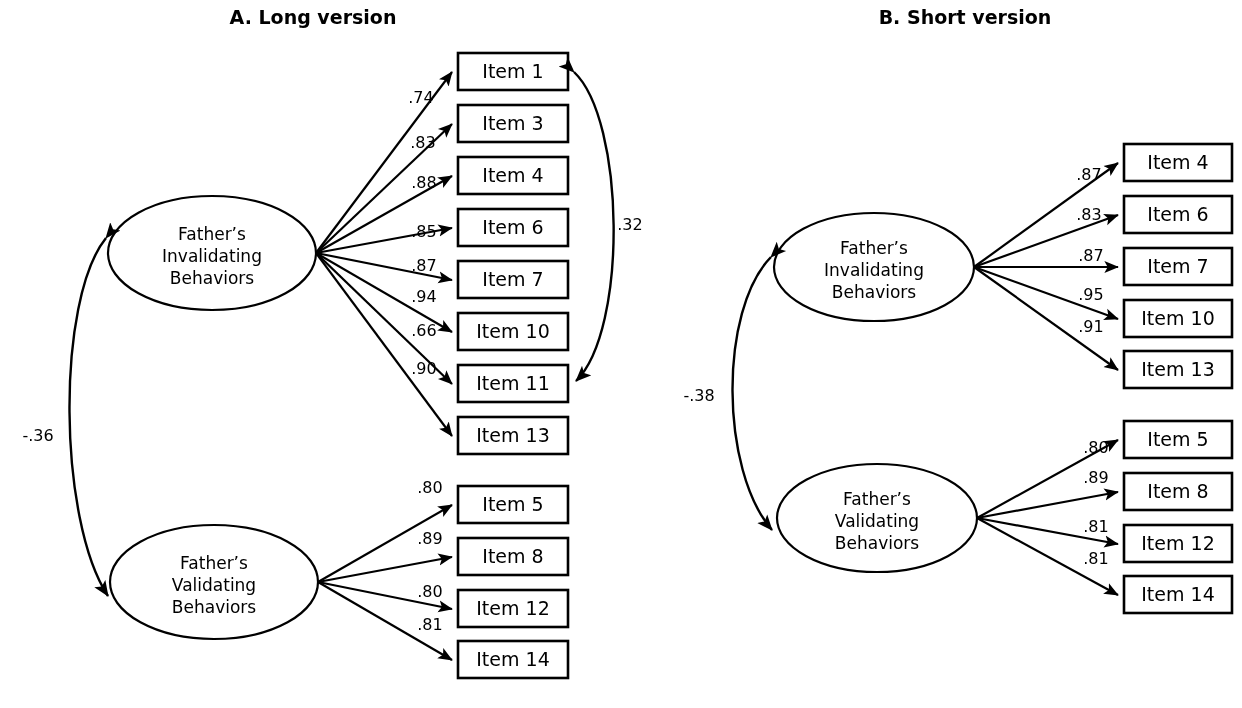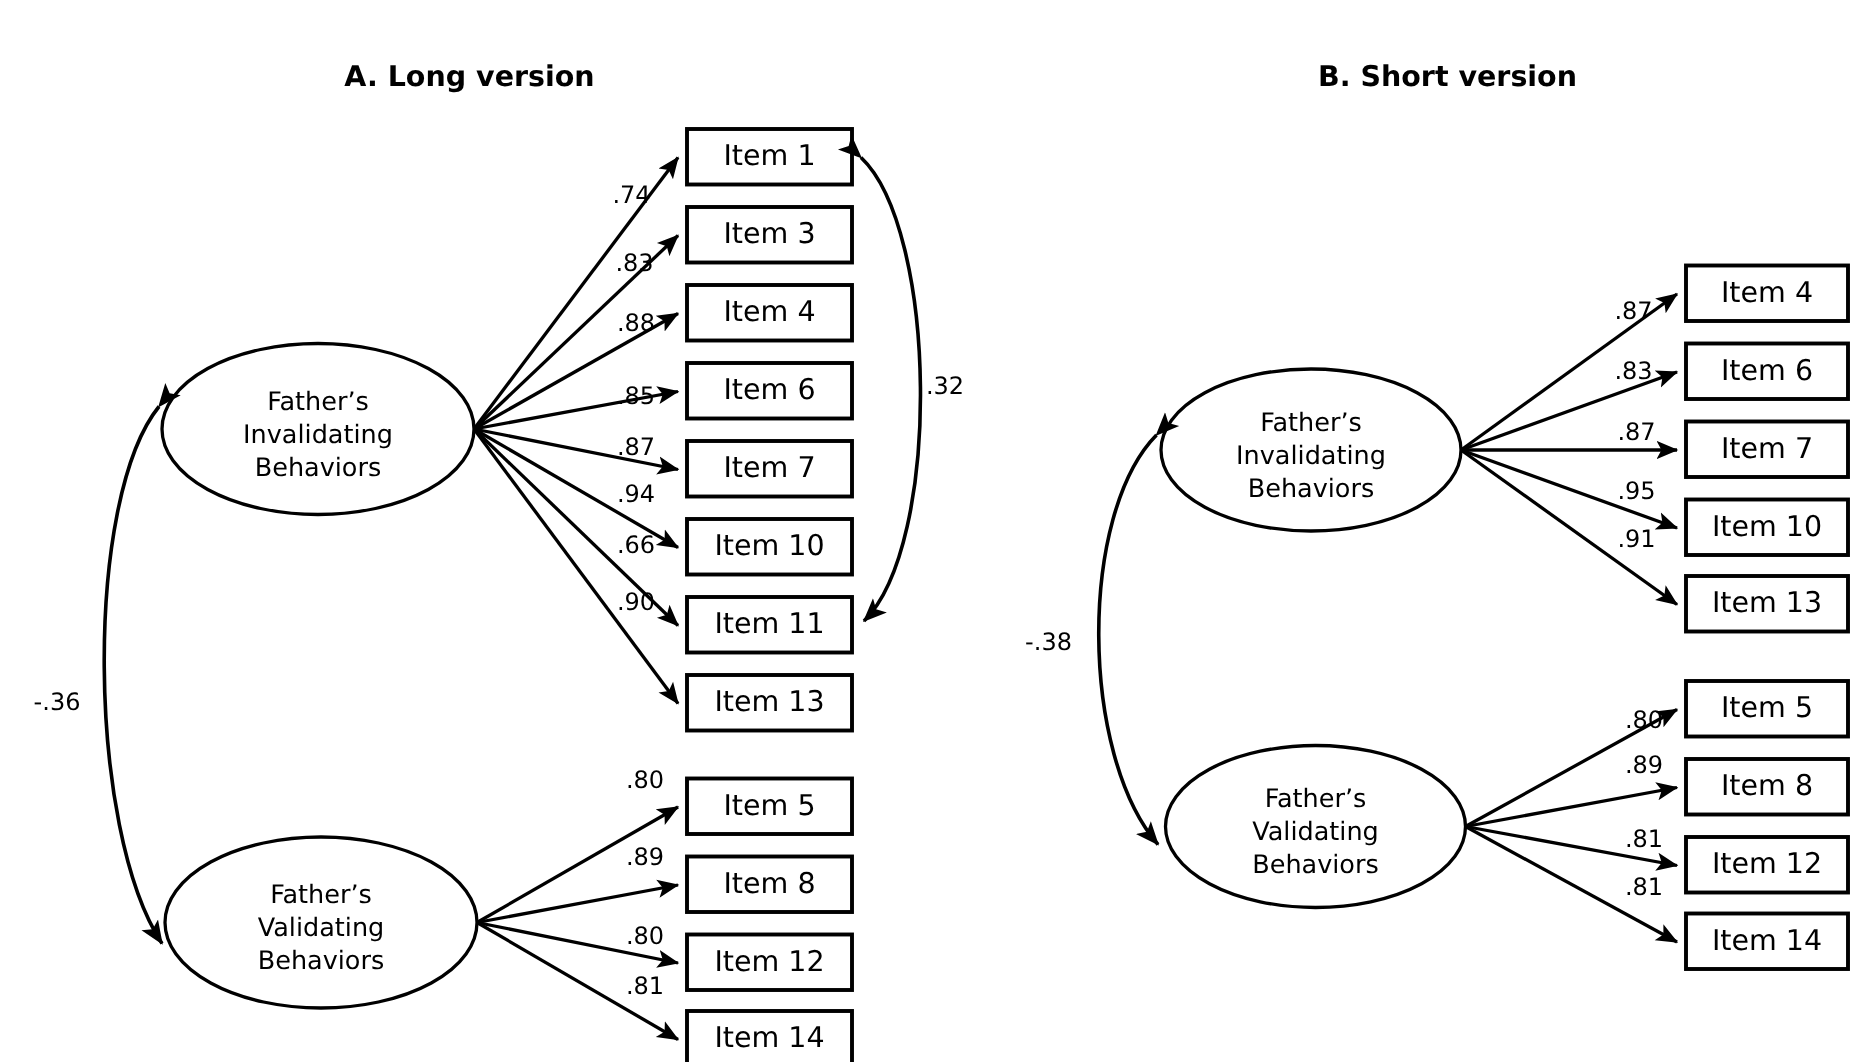--- a/index.html
+++ b/index.html
@@ -10,21 +10,20 @@
   body {
     width: 1242px;
     height: 708px;
     font-family: "DejaVu Sans", "Liberation Sans", sans-serif;
     overflow: hidden;
   }
   #figure {
     position: relative;
     width: 1242px;
     height: 552px;
-    margin-top: 33px;
   }
   svg.diagram {
     position: absolute;
     top: 0;
     left: 0;
     width: 1242px;
     height: 708px;
   }
   .panel-title {
     font-size: 19px;

